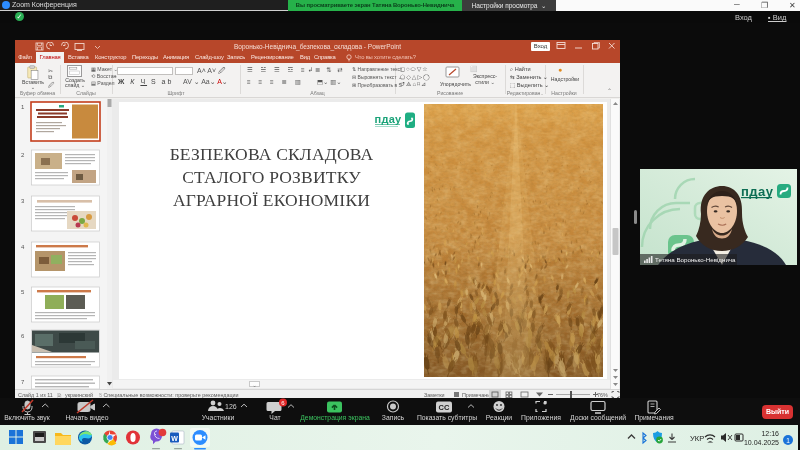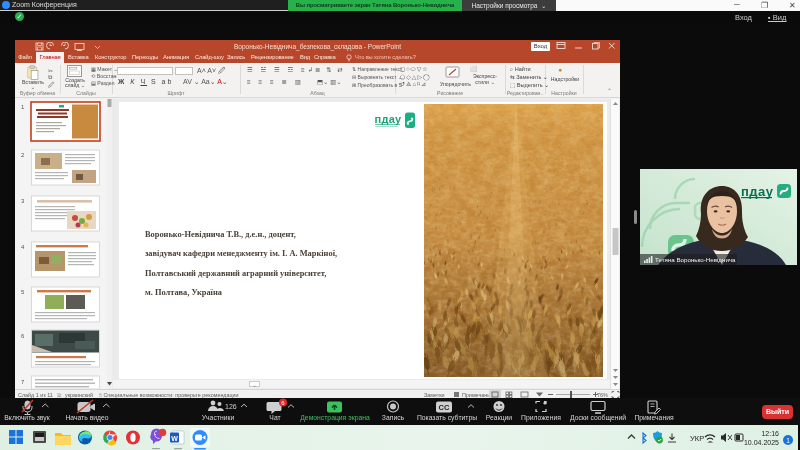--- a/index.html
+++ b/index.html
@@ -288,27 +288,22 @@
       <svg class="abs" style="left:255px;top:9px;" width="42" height="20" viewBox="0 0 84 40">
         <text x="1" y="23" font-family="Liberation Sans" font-weight="bold" font-size="22" fill="#1ba379" letter-spacing="0.5">пдау</text>
         <rect x="2" y="26" width="50" height="1.6" fill="#1ba379" opacity="0.8"></rect>
         <rect x="2" y="30" width="46" height="2" fill="#5bbfa0" opacity="0.55"></rect>
         <rect x="62" y="3" width="20" height="31" rx="5" fill="#1fae83"></rect>
         <path d="M67 26 q0-5.5 5-5.5 t5-5.5" stroke="#fff" stroke-width="3" fill="none"></path>
         <circle cx="68" cy="26" r="1.8" fill="#fff"></circle>
           <circle cx="76" cy="15" r="1.8" fill="#fff"></circle>
       </svg>
 
-
-      <div class="abs" style="left:26px;top:123px;width:290px;font-family:'Liberation Serif',serif;font-size:8.4px;font-weight:bold;color:#4a4036;line-height:19.4px;">
-        Воронько-Невіднича Т.В., д.е.н., доцент,<br>
-        завідувач кафедри менеджменту ім. І. А. Маркіної,<br>
-        Полтавський державний аграрний університет,<br>
-        м. Полтава, Україна
-      </div>
+      <div class="abs" style="left:20px;top:41px;width:265px;text-align:center;font-family:'Liberation Serif',serif;font-size:17.5px;line-height:23px;color:#3f3f3f;letter-spacing:0.2px;">БЕЗПЕКОВА СКЛАДОВА СТАЛОГО РОЗВИТКУ АГРАРНОЇ ЕКОНОМІКИ</div>
+
 
       <svg class="abs" style="left:305px;top:2px;" width="179" height="273" viewBox="0 0 179 273">
         <defs>
           <linearGradient id="wg" x1="0" y1="0" x2="0" y2="1">
             <stop offset="0" stop-color="#dda149"></stop>
             <stop offset="0.1" stop-color="#d19340"></stop>
             <stop offset="0.45" stop-color="#c4873b"></stop>
             <stop offset="0.8" stop-color="#ad7330"></stop>
             <stop offset="1" stop-color="#96622a"></stop>
           </linearGradient>

